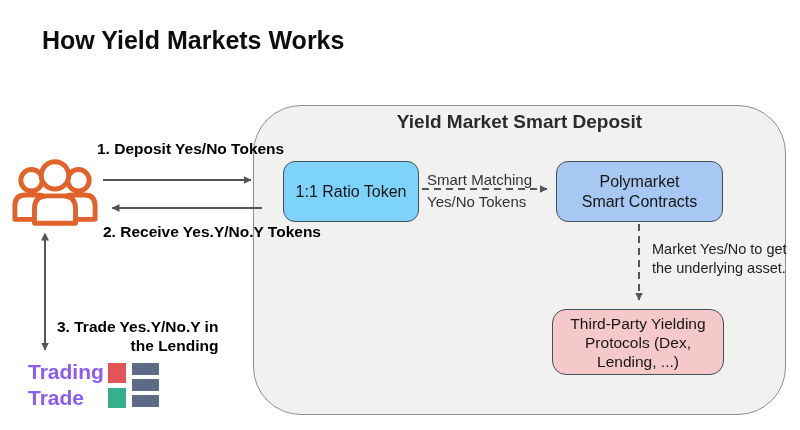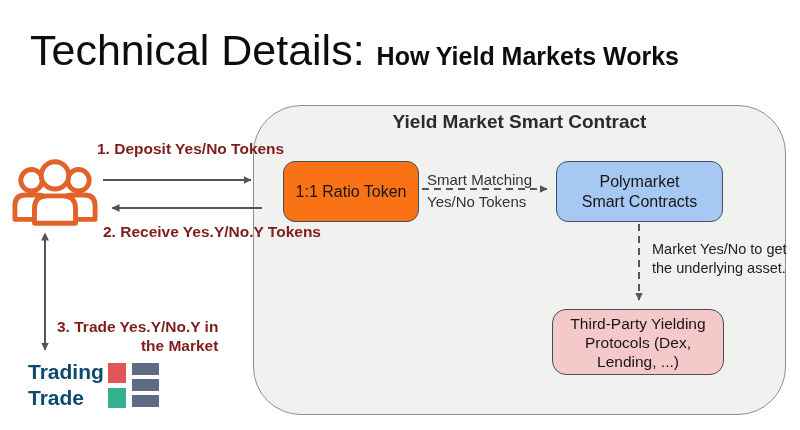--- a/index.html
+++ b/index.html
@@ -28,62 +28,61 @@
     position: absolute; left: 253px; top: 111px; width: 533px;
     text-align: center; font-size: 19px; font-weight: 700; color: #2b2b2b;
   }
 
   
   .node {
     position: absolute; display: flex; align-items: center; justify-content: center;
     text-align: center; border: 1.5px solid #42505e; border-radius: 12px;
     font-size: 16px; line-height: 20px; color: #161616; padding: 4px 6px;
   }
-  .node-converter  { left: 283px; top: 161px; width: 136px; height: 61px; background: #f97316; }
+  .node-converter  { left: 283px; top: 161px; width: 136px; height: 61px; background: #7dd3fc; }
   .node-polymarket { left: 556px; top: 161px; width: 167px; height: 61px; background: #a6c8f3; }
   .node-protocols  { left: 552px; top: 309px; width: 172px; height: 66px; background: #f5c9c9;
                      font-size: 15.5px; line-height: 19px; border-radius: 14px; }
 
   
   .edge-label { position: absolute; color: #333; font-size: 15px; line-height: 20px; }
   .lbl-smart-1 { left: 427px; top: 170px; width: 115px; }
   .lbl-smart-2 { left: 427px; top: 192px; width: 115px; }
   .lbl-merge   { left: 652px; top: 240px; font-size: 14.5px; line-height: 19px; color: #222; }
 
   
-  .step-label { position: absolute; font-weight: 700; color: #7f1d1d; font-size: 15.5px; line-height: 19px; }
+  .step-label { position: absolute; font-weight: 700; color: #000000; font-size: 15.5px; line-height: 19px; }
   .lbl-step1 { left: 97px;  top: 139px; }
   .lbl-step2 { left: 81px;  top: 222px; margin-left: 22px; }
   .lbl-step3 { left: 57px;  top: 317px; text-align: right; }
 
   
   .trading-label {
     position: absolute; left: 28px; top: 359px;
-    font-size: 21px; font-weight: 700; line-height: 26px; color: #0c4a6e;
+    font-size: 21px; font-weight: 700; line-height: 26px; color: #8b5cf6;
   }
   .market-icon { position: absolute; left: 106px; top: 361px; }
 
   
   .people-icon { position: absolute; left: 11px; top: 156px; }
 
   
   .arrow-layer { position: absolute; inset: 0; pointer-events: none; }
 </style>
 </head>
 <body>
 
 <div id="canvas">
 
   <div class="title-row">
-    <span class="title-main">Technical Details:</span>
     <span class="title-sub">How Yield Markets Works</span>
   </div>
 
   <div class="contract-container"></div>
-  <div class="contract-title">Yield Market Smart Contract</div>
+  <div class="contract-title">Yield Market Smart Deposit</div>
 
   <svg class="arrow-layer" width="800" height="430" viewBox="0 0 800 430">
     <defs>
       <marker id="ah-r" markerWidth="9" markerHeight="9" refX="7.5" refY="4" orient="auto" markerUnits="userSpaceOnUse">
         <path d="M0,0 L8,4 L0,8 Z" fill="#555555"></path>
       </marker>
       <marker id="ah-s" markerWidth="9" markerHeight="9" refX="0.5" refY="4" orient="auto-start-reverse" markerUnits="userSpaceOnUse">
         <path d="M0,0 L8,4 L0,8 Z" fill="#555555"></path>
       </marker>
     </defs>
@@ -109,21 +108,21 @@
         <circle cx="45" cy="19" r="14"></circle>
         <path d="M24,68 V53 q0,-13 13,-13 h16 q13,0 13,13 v15 z"></path>
       </g>
     </svg>
   </div>
 
   <div class="step-label lbl-step1">1. Deposit Yes/No Tokens</div>
   <div class="step-label lbl-step2">2. Receive Yes.Y/No.Y Tokens</div>
   <div class="step-label lbl-step3">
     <div>3. Trade Yes.Y/No.Y in</div>
-    <div>the Market</div>
+    <div>the Lending</div>
   </div>
 
   <div class="node node-converter">
     <div>
       <div>1:1 Ratio Token</div>
     </div>
   </div>
 
   <div class="node node-polymarket">
     <div>

